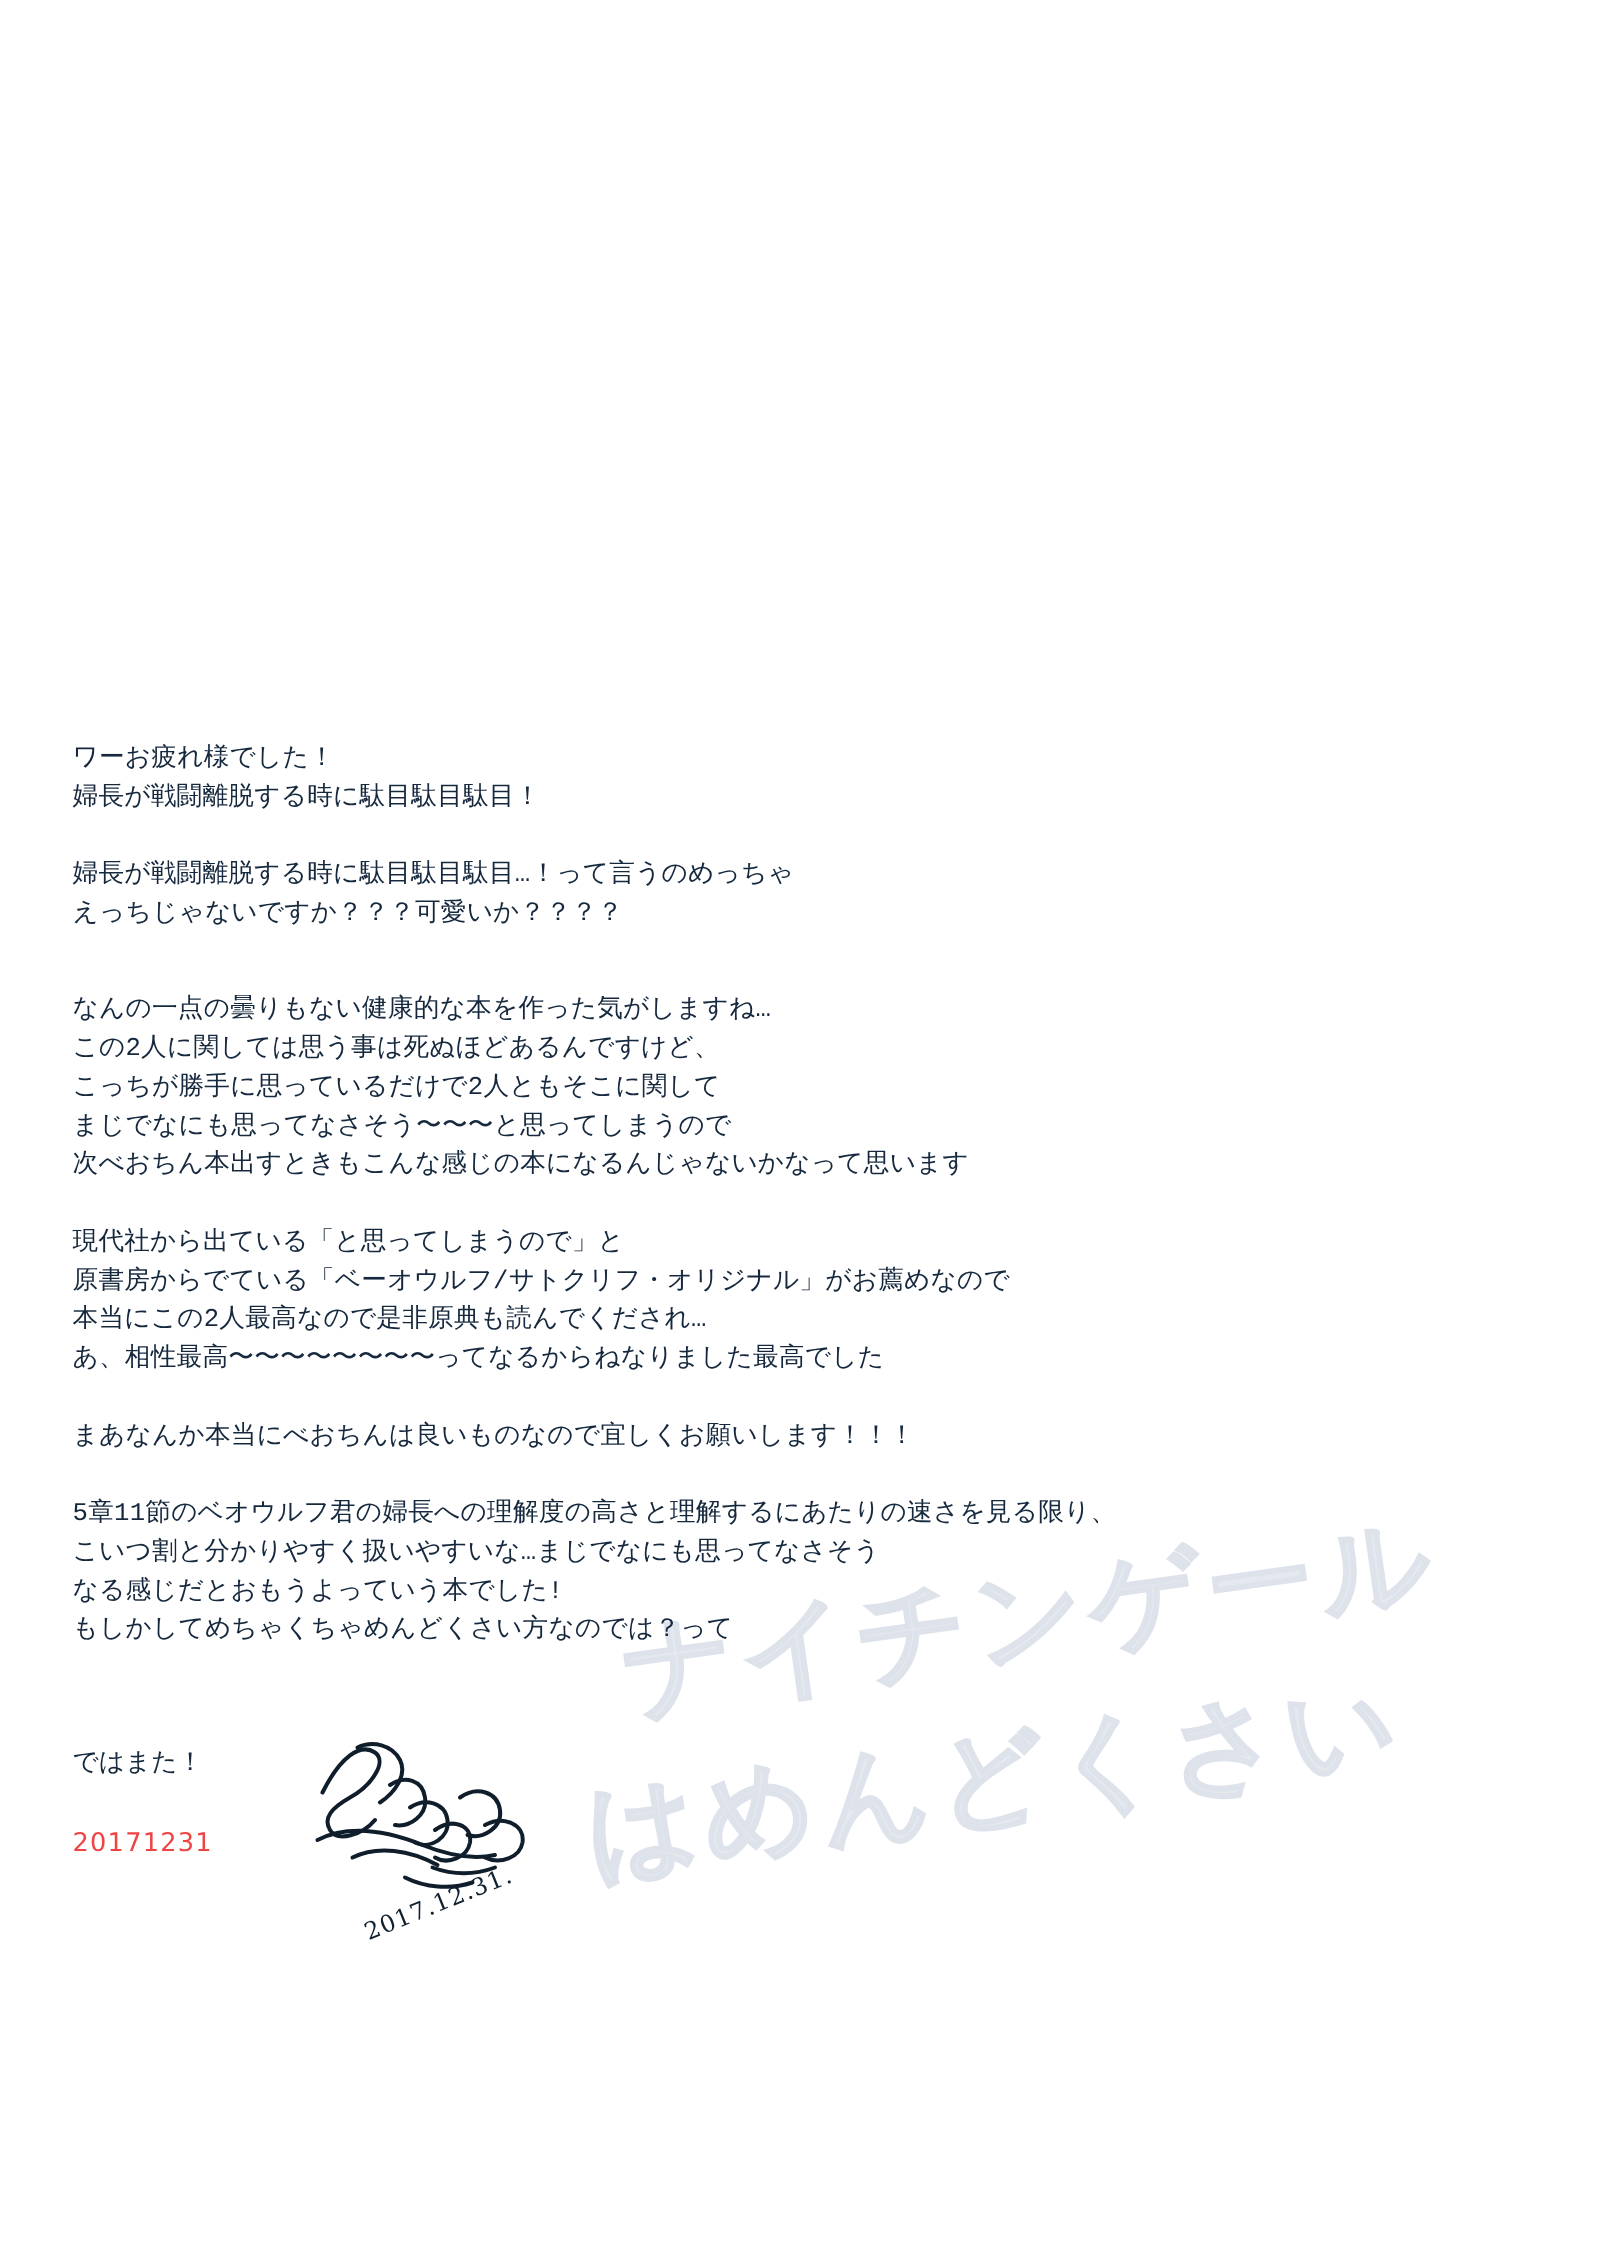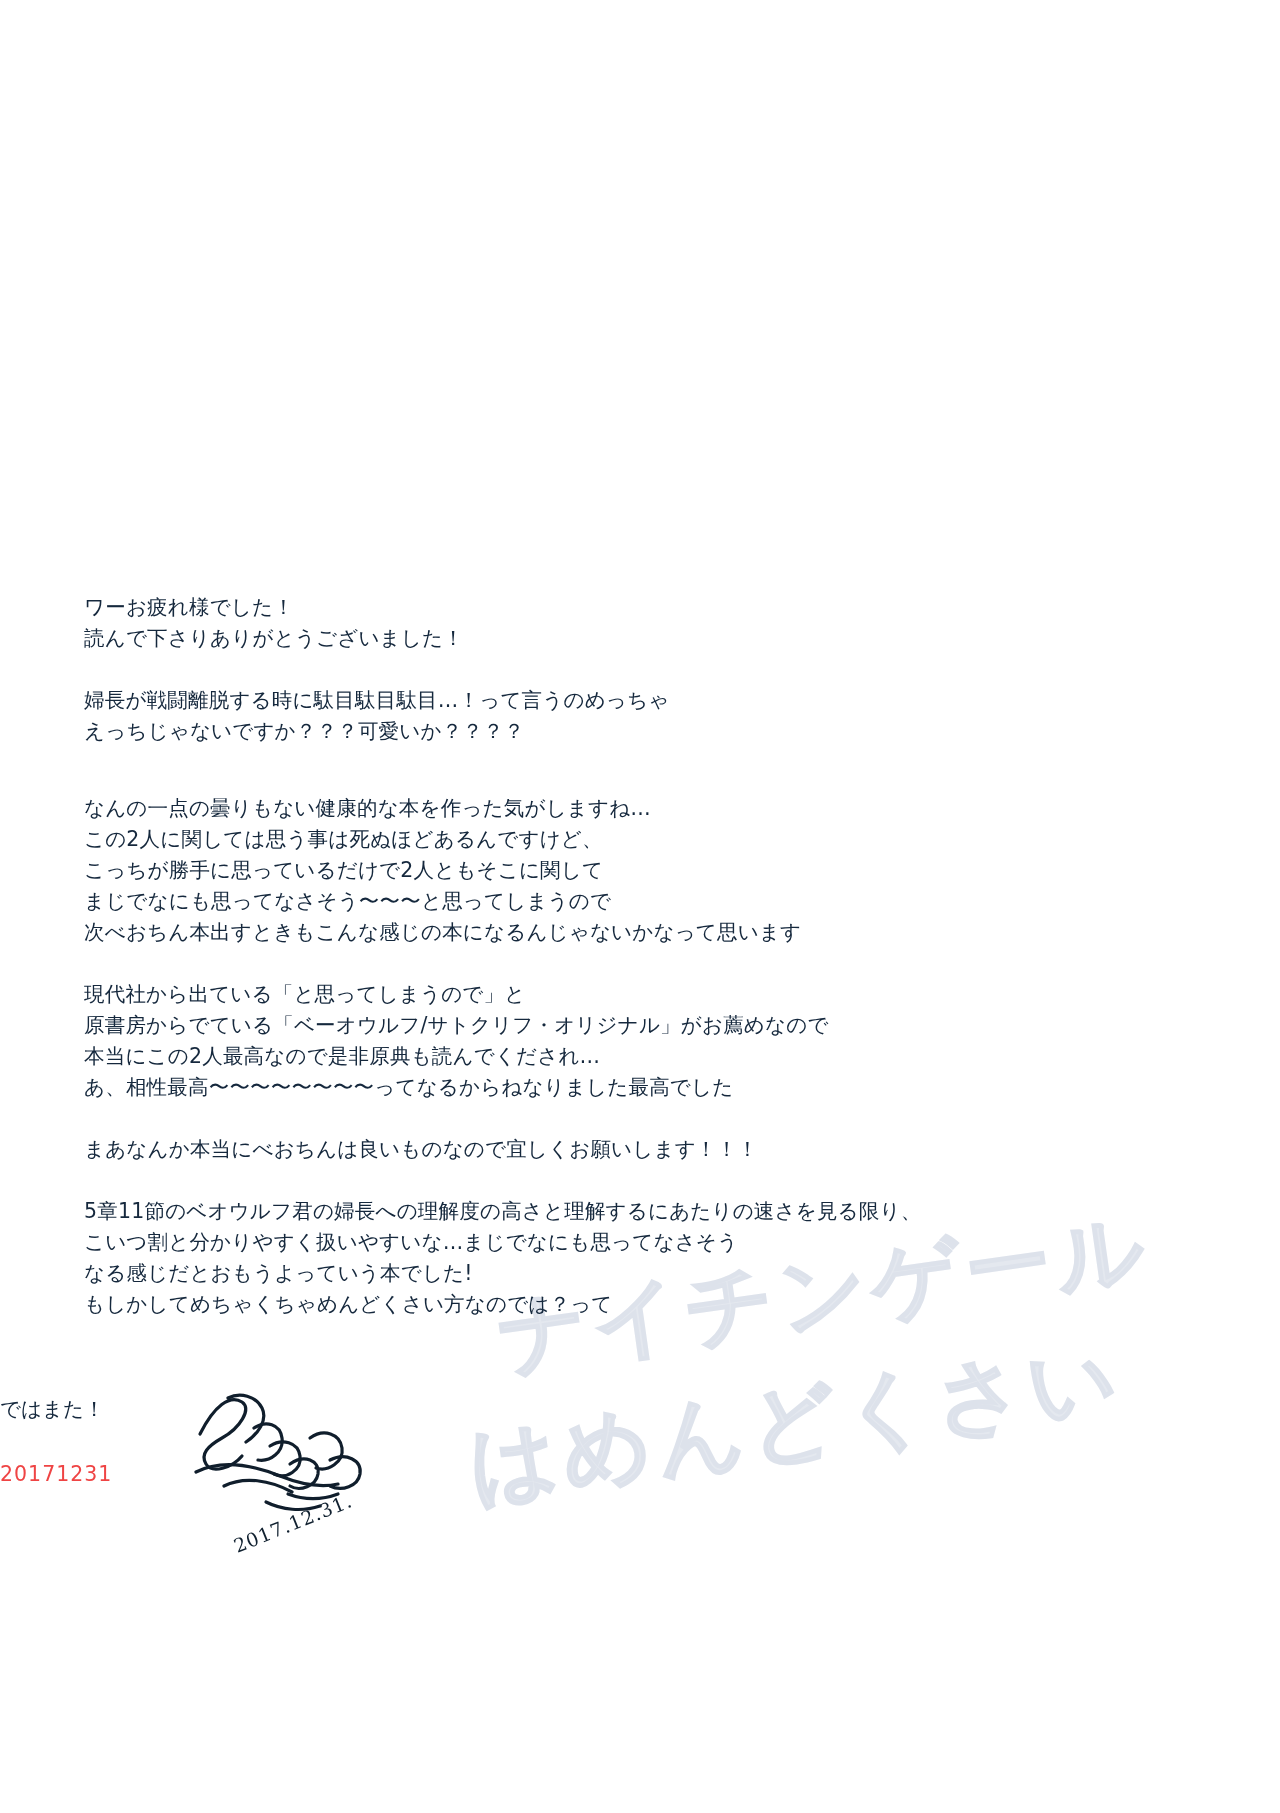--- a/index.html
+++ b/index.html
@@ -40,40 +40,42 @@
     transform-origin: left center;
     font-family: "DejaVu Sans", "Liberation Sans", sans-serif;
     -webkit-text-stroke: 2px #dde2eb;
   }
   .bg-title-line.l1 { left: 30px; top: 10px; }
   .bg-title-line.l2 { left: 0px;  top: 140px; }
 
   .content {
     position: relative;
     z-index: 2;
-    padding-left: 84px;
+    padding-left: 58px;
     padding-top: 592px;
     color: #1b2a3a;
+    font-family: Liberation Mono, monospace;
   }
   .block {
     margin-bottom: 0;
   }
   .line {
     font-size: 20.5px;
     line-height: 31px;
     color: #15283d;
     white-space: pre;
     letter-spacing: 0.2px;
   }
   .gap-sm { height: 31px; }
   .gap-md { height: 46px; }
 
   .sign-area {
     position: relative;
     z-index: 3;
+    padding-left: 58px;
     margin-top: 28px;
   }
   .sign-row {
     position: relative;
     height: 170px;
   }
   .sign-text {
     font-size: 20.5px;
     line-height: 31px;
     color: #15283d;
@@ -110,21 +112,21 @@
 
   <div class="bg-title">
     <div class="bg-title-line l1">ナイチンゲール</div>
     <div class="bg-title-line l2">はめんどくさい</div>
   </div>
 
   <div class="content">
 
     <div class="block">
       <div class="line">ワーお疲れ様でした！</div>
-      <div class="line">読んで下さりありがとうございました！</div>
+      <div class="line">婦長が戦闘離脱する時に駄目駄目駄目！</div>
     </div>
 
     <div class="gap-sm"></div>
 
     <div class="block">
       <div class="line">婦長が戦闘離脱する時に駄目駄目駄目…！って言うのめっちゃ</div>
       <div class="line">えっちじゃないですか？？？可愛いか？？？？</div>
     </div>
 
     <div class="gap-md"></div>

